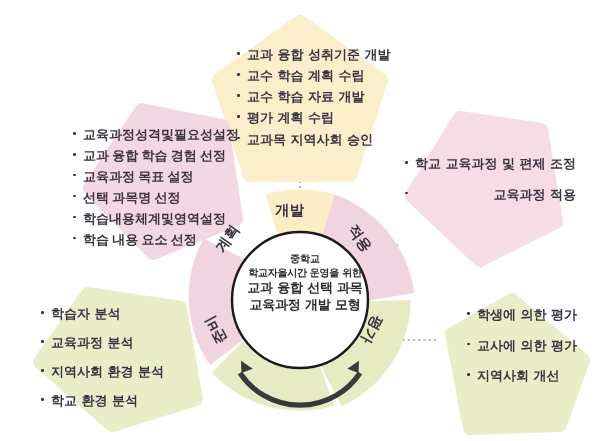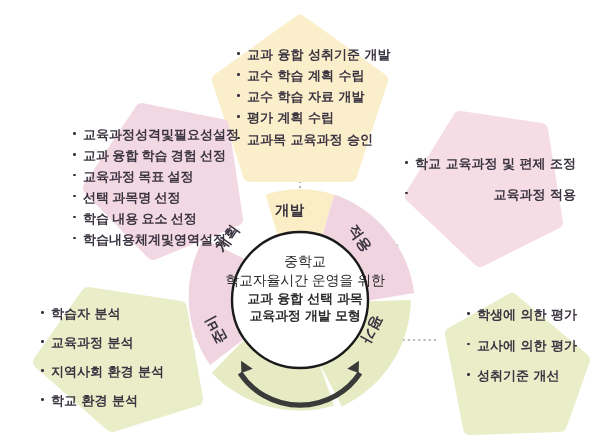--- a/index.html
+++ b/index.html
@@ -96,22 +96,22 @@
   
   #center-text {
     position: absolute;
     left: 222px;
     top: 252px;
     width: 166px;
     text-align: center;
     color: #2b2b2b;
   }
   #center-text .c-small {
-    font-size: 14px;
-    font-weight: normal;
+    font-size: 10px;
+    font-weight: bold;
     line-height: 1.35;
     white-space: nowrap;
   }
   #center-text .c-small.wide {
     letter-spacing: -0.25px;
   }
   #center-text .c-big {
     font-size: 13px;
     font-weight: bold;
     line-height: 1.22;
@@ -177,32 +177,32 @@
     <div class="c-big">교과 융합 선택 과목</div>
     <div class="c-big">교육과정 개발 모형</div>
   </div>
 
   <div class="callout" id="callout-develop">
     <ul>
       <li>교과 융합 성취기준 개발</li>
       <li>교수 학습 계획 수립</li>
       <li>교수 학습 자료 개발</li>
       <li>평가 계획 수립</li>
-      <li>교과목 교육과정 승인</li>
+      <li>교과목 지역사회 승인</li>
     </ul>
   </div>
 
   <div class="callout" id="callout-plan">
     <ul>
       <li>교육과정성격및필요성설정</li>
       <li>교과 융합 학습 경험 선정</li>
       <li>교육과정 목표 설정</li>
       <li>선택 과목명 선정</li>
+      <li>학습내용체계및영역설정</li>
       <li>학습 내용 요소 선정</li>
-      <li>학습내용체계및영역설정</li>
     </ul>
   </div>
 
   <div class="callout" id="callout-apply">
     <ul>
       <li>학교 교육과정 및 편제 조정</li>
       <li>교육과정 적용</li>
     </ul>
   </div>
 
@@ -212,17 +212,17 @@
       <li>교육과정 분석</li>
       <li>지역사회 환경 분석</li>
       <li>학교 환경 분석</li>
     </ul>
   </div>
 
   <div class="callout" id="callout-evaluate">
     <ul>
       <li>학생에 의한 평가</li>
       <li>교사에 의한 평가</li>
-      <li>성취기준 개선</li>
+      <li>지역사회 개선</li>
     </ul>
   </div>
 
 </div>
 
 </body></html>

